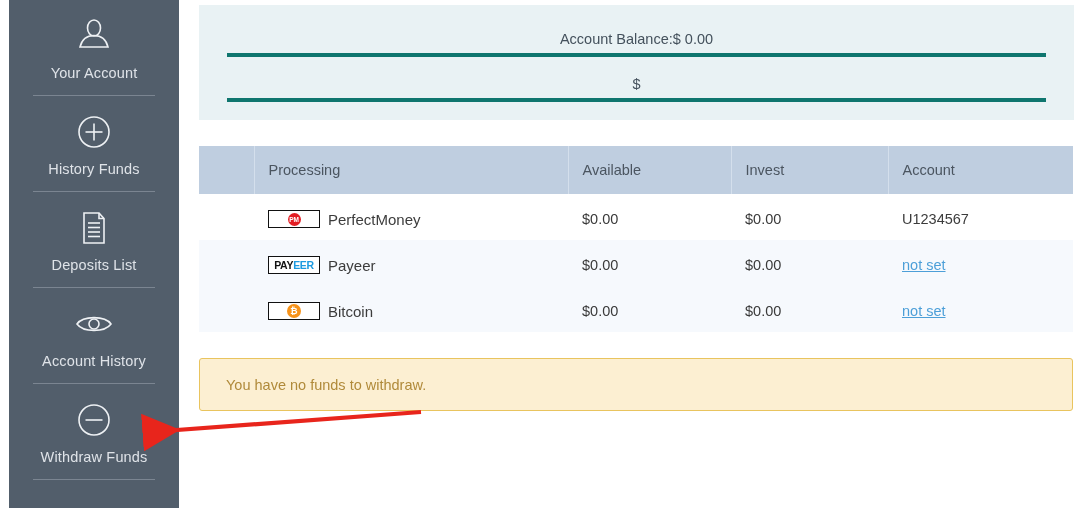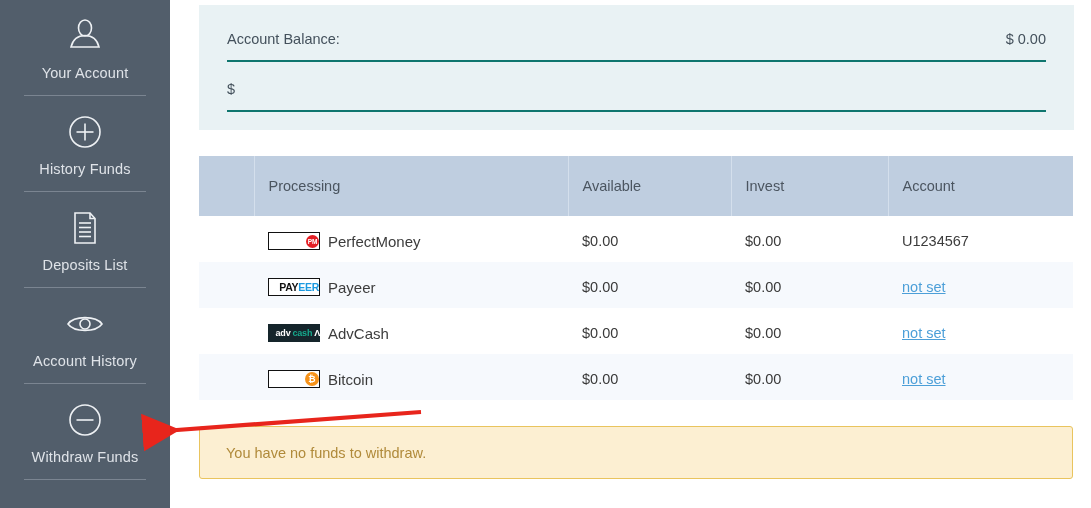--- a/index.html
+++ b/index.html
@@ -7,21 +7,21 @@
     margin: 0; padding: 0;
     width: 1091px; height: 508px;
     background: #ffffff;
     font-family: "Liberation Sans", sans-serif;
     overflow: hidden;
   }
   #root { position: relative; width: 1091px; height: 508px; background:#fff; }
 
   
   .sidebar {
-    position: absolute; left: 0; top: 0;
+    position: absolute; left: 9px; top: 0;
     width: 170px; height: 508px;
     background: #525e6b;
     display: flex; flex-direction: column;
     align-items: center;
   }
   .nav-item {
     width: 100%;
     display: flex; flex-direction: column;
     align-items: center; justify-content: center;
     cursor: pointer;
@@ -51,44 +51,44 @@
     width: 875px;
   }
 
   
   .balance-panel {
     background: #e9f2f4;
     padding: 22px 28px 18px 28px;
     margin-top: 5px;
   }
   .bal-row {
-    display: flex; align-items: flex-end; justify-content: space-between;
-    border-bottom: 2px solid #0f766e;
-    padding: 4px 0 13px 0;
+    display: flex; align-items: flex-end; justify-content: center;
+    border-bottom: 4px solid #0f766e;
+    padding: 4px 0 6px 0;
   }
   .bal-row.second { padding-top: 19px; }
   .bal-label { color: #44515c; font-size: 14.5px; }
   .bal-value { color: #44515c; font-size: 14.5px; }
 
   
   .tbl {
     margin-top: 26px;
     width: 874px;
     border-collapse: collapse;
     table-layout: fixed;
   }
   .tbl thead th {
     background: #bfcee0;
     color: #4b5560;
     font-size: 14.5px;
     font-weight: normal;
     text-align: left;
     padding: 14px 0 14px 14px;
     border-right: 1px solid #d4dfec;
-    height: 60px;
+    height: 48px;
   }
   .tbl thead th:last-child { border-right: none; }
   .tbl thead th.blank { width: 55px; padding: 0; }
   .tbl tbody td {
     font-size: 14.5px;
     color: #3a3a3a;
     padding: 16px 0 12px 14px;
     height: 42px;
     vertical-align: middle;
   }
@@ -98,21 +98,21 @@
   .proc-cell { display: flex; align-items: center; gap: 8px; }
   .proc-name { color: #3c3c3c; font-size: 15px; }
   .amt-green { color: #2f8f3e; }
   .amt-red   { color: #f0463c; }
   .acct-plain { color: #3c3c3c; }
   .acct-link { color: #4c9fd8; text-decoration: underline; cursor: pointer; }
 
   
   .logo {
     width: 52px; height: 18px;
-    display: inline-flex; align-items: center; justify-content: flex-end;
+    display: inline-flex; align-items: center; justify-content: center;
     flex: 0 0 auto;
     font-size: 9px;
     overflow: hidden;
   }
   .logo-pm { border: 1px solid #111; background:#fff; }
   .pm-circle {
     width: 13px; height: 13px; border-radius: 50%;
     background: #e31e24; color: #fff;
     font-size: 6.5px; font-weight: bold;
     display: flex; align-items: center; justify-content: center;
@@ -288,38 +288,20 @@
               <span class="proc-name">Payeer</span>
             </span>
           </td>
           <td class="amt-green">$0.00</td>
           <td class="amt-red">$0.00</td>
           <td>
             <a class="acct-link">not set</a>
           </td>
         </tr>
 
-        <tr class="odd">
-          <td></td>
-          <td>
-            <span class="proc-cell">
-              <span class="logo logo-adv">
-                <span class="a1">adv</span>
-                  <span class="a2">cash</span>
-                  <span class="a3">Ʌ</span>
-              </span>
-              <span class="proc-name">AdvCash</span>
-            </span>
-          </td>
-          <td class="amt-green">$0.00</td>
-          <td class="amt-red">$0.00</td>
-          <td>
-            <a class="acct-link">not set</a>
-          </td>
-        </tr>
 
         <tr class="even">
           <td></td>
           <td>
             <span class="proc-cell">
               <span class="logo logo-btc">
                 <span class="btc-circle">₿</span>
               </span>
               <span class="proc-name">Bitcoin</span>
             </span>

